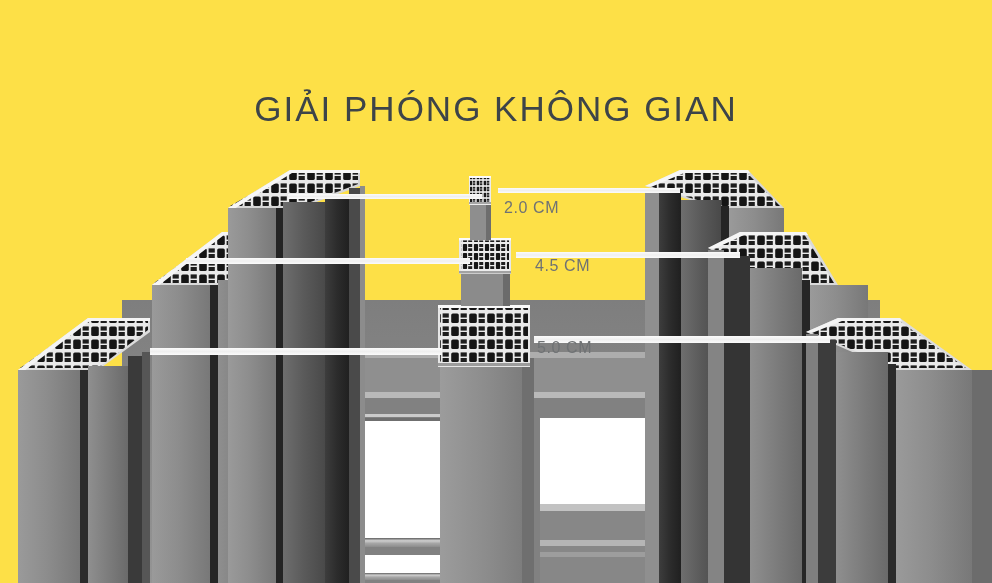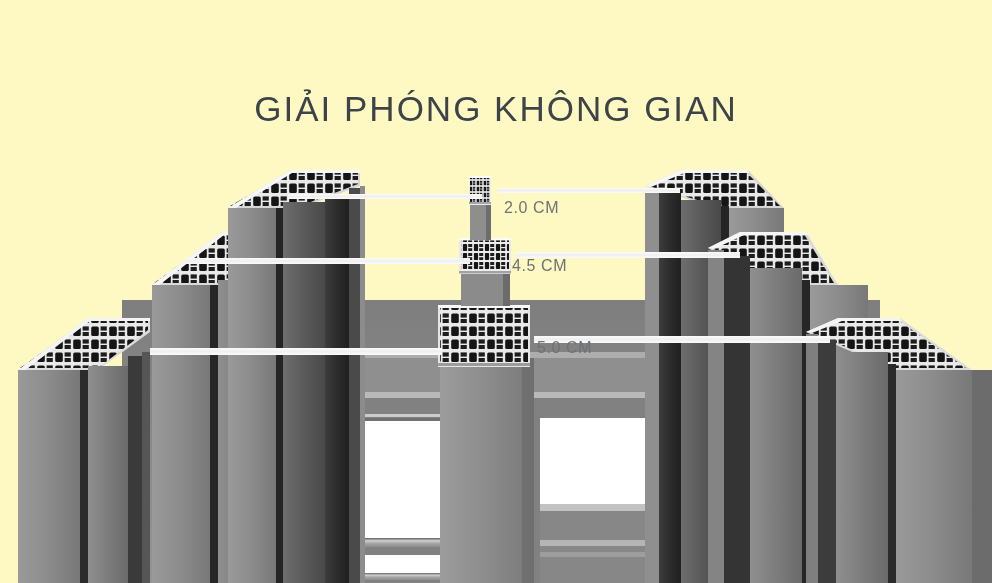--- a/index.html
+++ b/index.html
@@ -3,21 +3,21 @@
 <meta charset="utf-8">
 <style>
   html,body{margin:0;padding:0;}
   body{
     width:992px;height:583px;
     background:#ffffff;
     font-family:"Liberation Sans", sans-serif;
     overflow:hidden;
     position:relative;
   }
-  #stage{position:absolute;inset:0;width:992px;height:583px;overflow:hidden;background:#fef9c3;}
+  #stage{position:absolute;inset:0;width:992px;height:583px;overflow:hidden;background:#fde047;}
 
   
   #title{
     position:absolute;left:0;top:89px;width:992px;
     text-align:center;
     font-size:35px;
     font-weight:400;
     letter-spacing:2.0px;
     color:#3d4449;
     white-space:nowrap;
@@ -30,21 +30,21 @@
   
   .callout{
     position:absolute;
     font-size:16px;
     letter-spacing:0.6px;
     color:#6f7274;
     white-space:nowrap;
     font-family:"Liberation Sans", sans-serif;
   }
   #cal0{left:504px;top:199px;}
-  #cal1{left:512px;top:257px;}
+  #cal1{left:535px;top:257px;}
   #cal2{left:537px;top:339px;}
 </style>
 </head>
 <body>
 
 <div id="stage">
 
   <svg id="art" viewBox="0 0 992 583" width="992" height="583" xmlns="http://www.w3.org/2000/svg">
     <defs>
 

